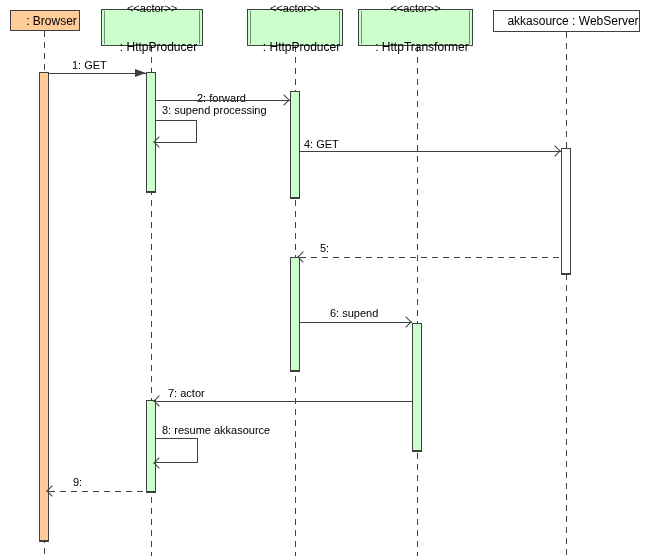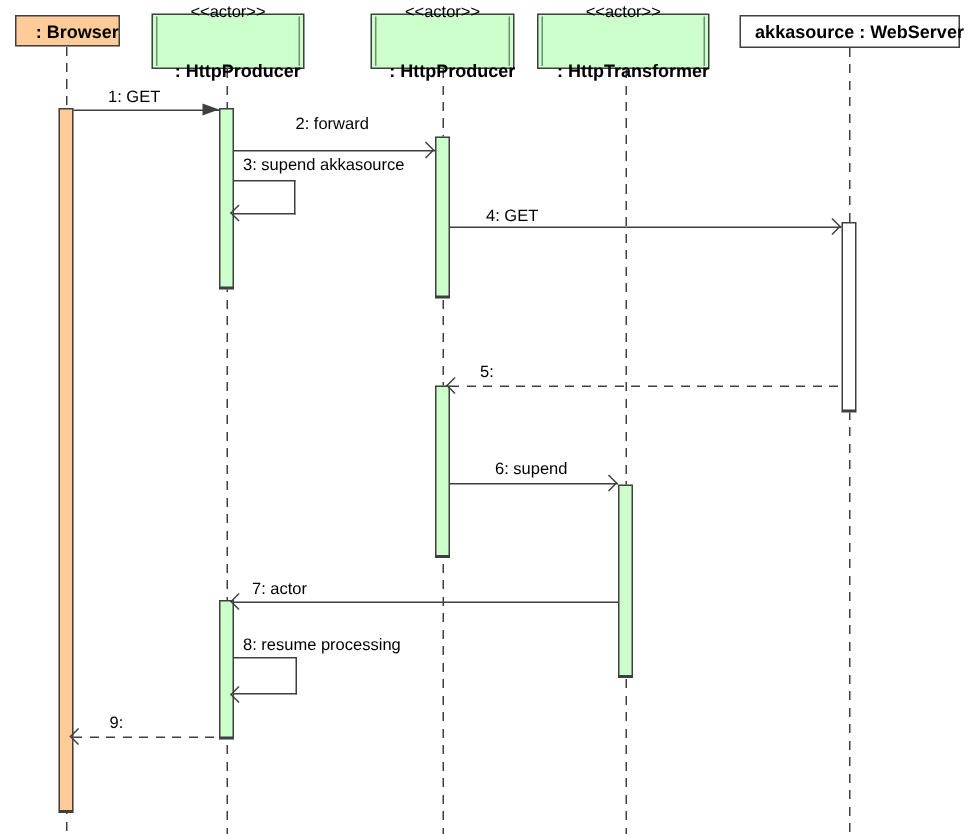--- a/index.html
+++ b/index.html
@@ -13,21 +13,21 @@
     position:relative;width:650px;height:556px;background:#fff;overflow:hidden;
     font-family:"Liberation Sans",sans-serif;color:#000;
   }
   
   .lifeline{position:absolute;width:1px;
     background:repeating-linear-gradient(to bottom,var(--line) 0 6px,transparent 6px 11px);z-index:0;}
   
   .hdr{position:absolute;box-sizing:border-box;border:1px solid var(--line);
     display:flex;flex-direction:column;align-items:center;justify-content:center;
     z-index:3;background:var(--server-fill);}
-  .hdr .pname{font-weight:bold;font-size:12px;line-height:14px;white-space:nowrap;margin-left:13px;}
+  .hdr .pname{font-weight:normal;font-size:12px;line-height:14px;white-space:nowrap;margin-left:13px;}
   .hdr .stereo{font-weight:normal;font-size:11px;line-height:13px;white-space:nowrap;}
   .hdr.orange{background:var(--browser-fill);}
   .hdr.green{background:var(--actor-fill);gap:25px;}
   .hdr.green::before,.hdr.green::after{content:"";position:absolute;top:1px;bottom:1px;width:1px;background:#6f8f6f;}
   .hdr.green::before{left:2px;}
   .hdr.green::after{right:2px;}
   
   .bar{position:absolute;box-sizing:border-box;width:10px;border:1px solid var(--line);
     border-bottom-width:2px;z-index:1;}
   .bar.green{background:var(--actor-fill);}
@@ -85,45 +85,45 @@
     <div class="pname">: HttpTransformer</div>
   </div>
   <div class="hdr" style="left:493px;top:10px;width:147px;height:22px">
     <div class="pname">akkasource : WebServer</div>
   </div>
 
   <div class="mlabel" style="left:72px;top:59px">1: GET</div>
   <div class="mline" style="left:49px;top:73px;width:97px"></div>
   <div class="arr-fill-r" style="left:135px;top:69px"></div>
 
-  <div class="mlabel" style="left:197px;top:77px">2: forward</div>
+  <div class="mlabel" style="left:197px;top:92px">2: forward</div>
   <div class="mline" style="left:156px;top:100px;width:134px"></div>
   <div class="arr-open-r" style="left:280px;top:96px"></div>
 
-  <div class="mlabel" style="left:162px;top:104px">3: supend akkasource</div>
+  <div class="mlabel" style="left:162px;top:104px">3: supend processing</div>
   <div class="loop" style="left:156px;top:120px;width:41px;height:23px"></div>
   <div class="arr-open-l" style="left:155px;top:138px"></div>
 
-  <div class="mlabel" style="left:324px;top:138px">4: GET</div>
+  <div class="mlabel" style="left:304px;top:138px">4: GET</div>
   <div class="mline" style="left:300px;top:151px;width:261px"></div>
   <div class="arr-open-r" style="left:551px;top:147px"></div>
 
   <div class="mlabel" style="left:320px;top:242px">5:</div>
   <div class="mline dashed" style="left:300px;top:257px;width:261px"></div>
   <div class="arr-open-l" style="left:299px;top:253px"></div>
 
   <div class="mlabel" style="left:330px;top:307px">6: supend</div>
   <div class="mline" style="left:300px;top:322px;width:112px"></div>
   <div class="arr-open-r" style="left:402px;top:318px"></div>
 
   <div class="mlabel" style="left:168px;top:387px">7: actor</div>
   <div class="mline" style="left:156px;top:401px;width:256px"></div>
   <div class="arr-open-l" style="left:155px;top:397px"></div>
 
-  <div class="mlabel" style="left:162px;top:424px">8: resume processing</div>
+  <div class="mlabel" style="left:162px;top:424px">8: resume akkasource</div>
   <div class="loop" style="left:156px;top:438px;width:42px;height:25px"></div>
   <div class="arr-open-l" style="left:155px;top:459px"></div>
 
   <div class="mlabel" style="left:73px;top:476px">9:</div>
   <div class="mline dashed" style="left:49px;top:491px;width:97px"></div>
   <div class="arr-open-l" style="left:48px;top:487px"></div>
 
 </div>
 
 </body></html>

